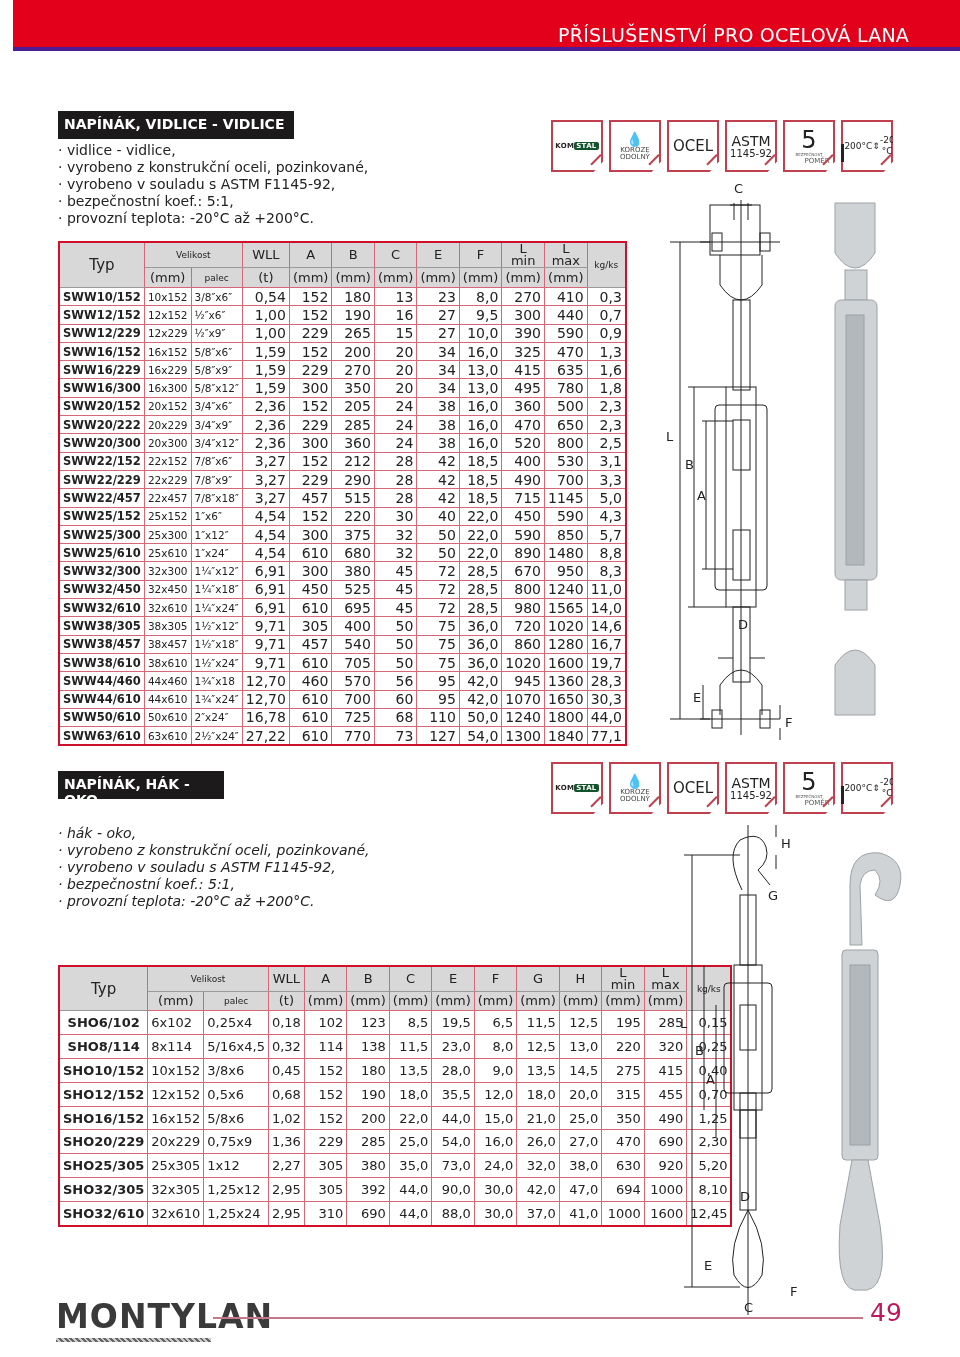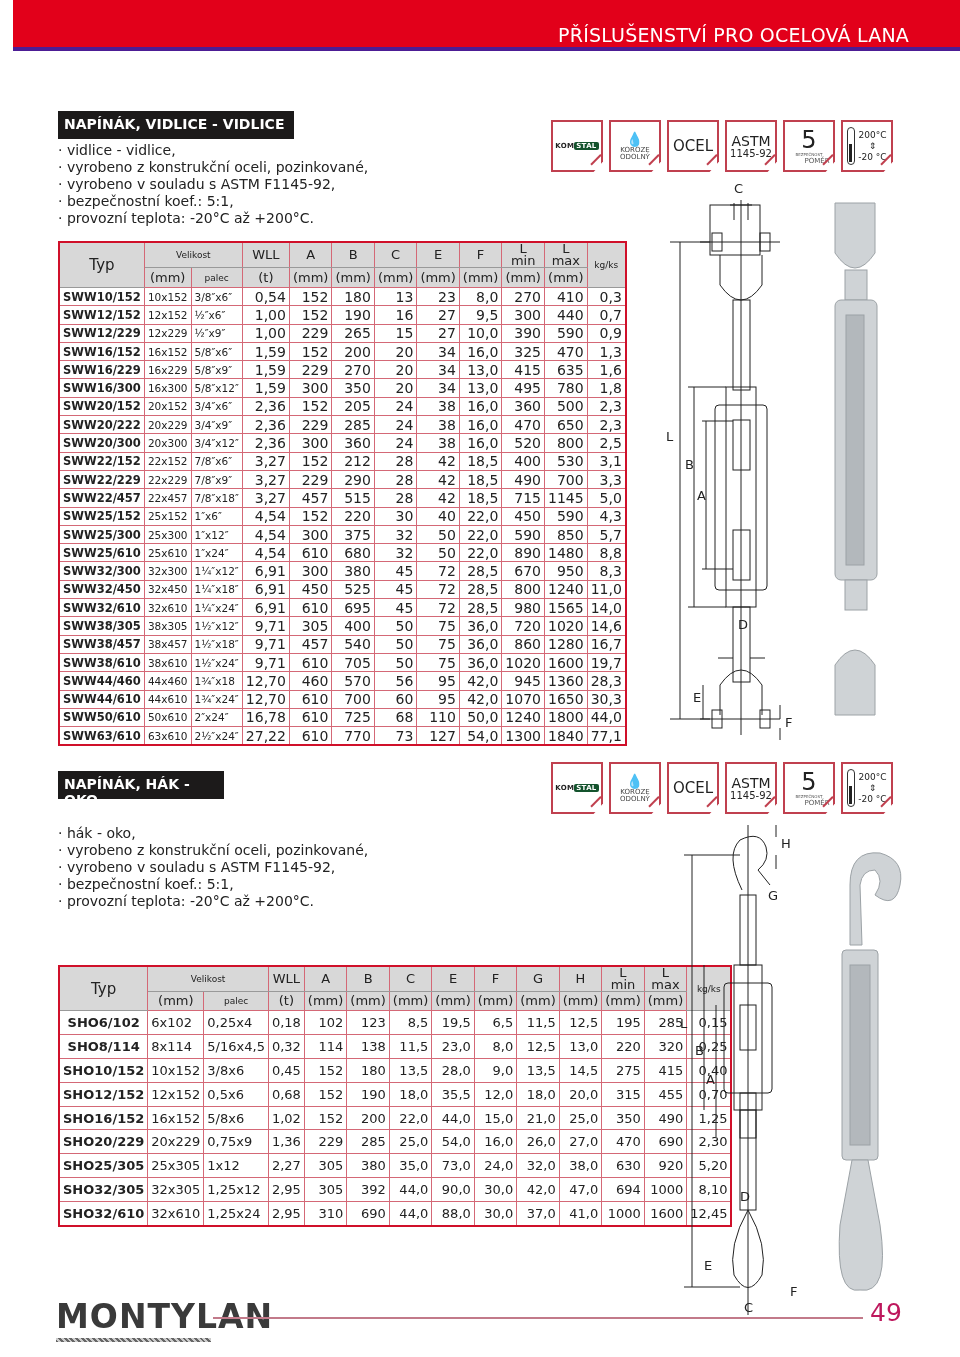--- a/index.html
+++ b/index.html
@@ -21,21 +21,21 @@
   .badge .astm1 { font-size: 14px; line-height: 14px; }
   .badge .astm2 { font-size: 10px; }
   .badge .big5 { font-size: 24px; line-height: 24px; }
   .badge .tiny { font-size: 4px; color: #555; }
   .badge .pomer { font-size: 7px; color: #555; margin-left: 16px; }
   .badge .koro { font-size: 7px; line-height: 7px; color: #444; }
   .badge .drop { font-size: 14px; line-height: 16px; }
   .badge.temp { flex-direction: row; }
   .badge .therm { width: 8px; height: 38px; border: 1.5px solid #333; border-radius: 4px; position: relative; margin-right: 3px; }
   .badge .therm::after { content: ""; position: absolute; left: 1px; bottom: 2px; width: 3px; height: 18px; background: #222; }
-  .badge .tvals { font-size: 9px; line-height: 11px; display: flex; flex-direction: column; align-items: center; }
+  .badge .tvals { font-size: 9px; line-height: 11px; display: flex; flex-direction: row; align-items: center; }
 
   table.spec { position: absolute; border-collapse: collapse; border: 2px solid #d0102a; font-family: "DejaVu Sans", sans-serif; }
   table.spec td, table.spec th { border: 1px solid #d46876; text-align: right; padding: 0 3px; white-space: nowrap; color: #222; font-weight: normal; }
   table.spec thead th { background: #d8d8d8; text-align: center; font-size: 13px; line-height: 12px; }
   table.spec thead th.small { font-size: 9px; }
   table.spec thead th.typ { font-size: 15px; }
   table.spec tbody td.typ { text-align: center; font-weight: bold; font-size: 11.5px; }
   table.spec tbody td.mm, table.spec tbody td.pal { text-align: left; font-size: 10.5px; }
   table.spec tbody td { font-size: 14px; }
   table.spec thead tr.h1 th { border-bottom: 1px solid #999; }
@@ -547,21 +547,21 @@
 </svg>
 <div class="dlabel" style="left:734px;top:181px;">C</div>
 <div class="dlabel" style="left:666px;top:429px;">L</div>
 <div class="dlabel" style="left:685px;top:457px;">B</div>
 <div class="dlabel" style="left:697px;top:488px;">A</div>
 <div class="dlabel" style="left:738px;top:617px;">D</div>
 <div class="dlabel" style="left:693px;top:690px;">E</div>
 <div class="dlabel" style="left:785px;top:715px;">F</div>
 
 <div class="sec-title" style="top:771px;width:166px;">NAPÍNÁK, HÁK - OKO</div>
-<ul class="bullets" style="top:825px;">
+<ul class="bullets" style="top:825px;font-style:italic;">
   <li>hák - oko,</li>
   <li>vyrobeno z konstrukční oceli, pozinkované,</li>
   <li>vyrobeno v souladu s ASTM F1145-92,</li>
   <li>bezpečnostní koef.: 5:1,</li>
   <li>provozní teplota: -20°C až +200°C.</li>
 </ul>
 
 <div class="badges" style="left:551px;top:762px;">
   <div class="badge">
       <div class="komstal"><span style="background:none;color:#222;padding:0">KOM</span><span>STAL</span></div>

